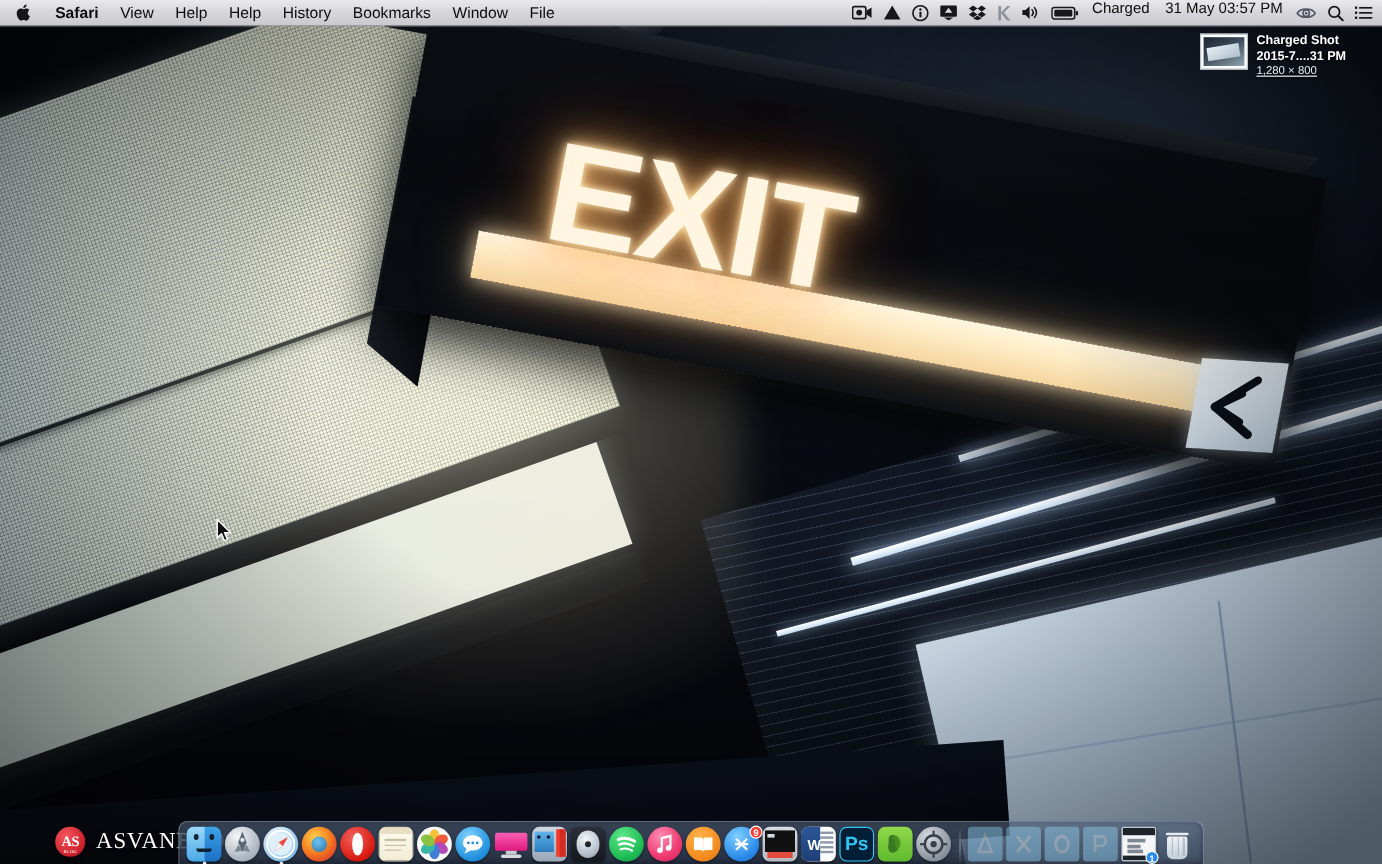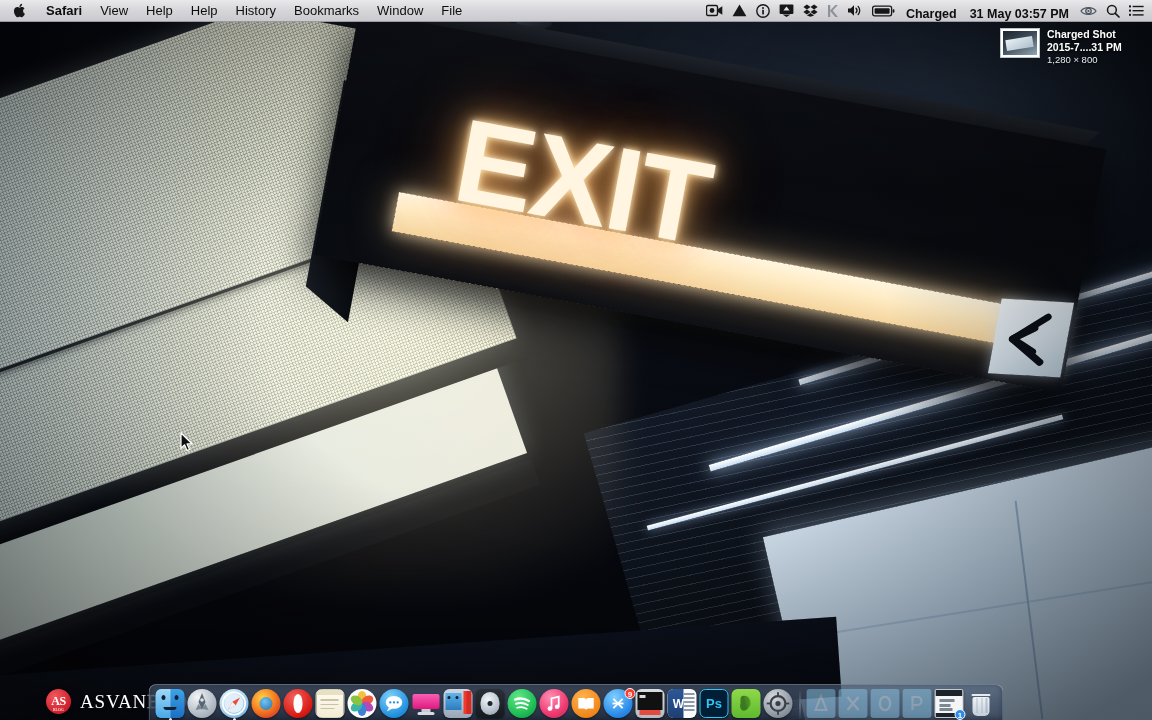--- a/index.html
+++ b/index.html
@@ -132,22 +132,22 @@
     pointer-events:none; }
   .grade { inset:0; background:linear-gradient(180deg, rgba(30,60,90,.10), rgba(10,20,40,.18));
     mix-blend-mode:overlay; pointer-events:none; }
 
   
   #menubar { position:absolute; top:0; left:0; right:0; height:22px;
     background:linear-gradient(180deg,#e9e9ec 0%, #d6d6da 50%, #c9c9cf 100%);
     border-bottom:1px solid #9a9aa0;
     display:flex; align-items:center; font-size:13px; color:#0d0d0d; z-index:40; }
   #menubar .left { display:flex; align-items:center; height:100%; }
-  #menubar .right { margin-left:auto; display:flex; align-items:flex-end; height:100%;
-    padding-right:8px; gap:9px;font-weight:bold; }
+  #menubar .right { margin-left:auto; display:flex; align-items:flex-start; height:100%;
+    padding-right:8px; gap:9px; }
   .mb-item { padding:0 9px; height:100%; display:flex; align-items:center;
     font-size:13px; white-space:nowrap; }
   .mb-item.bold { font-weight:700; }
   .mb-apple { padding:0 11px 0 13px; display:flex; align-items:center; height:100%; }
   .mb-icon { display:flex; align-items:center; justify-content:center;
     height:100%; color:#17171a; }
   .mb-clock { font-size:12.5px; padding:0 2px; white-space:nowrap; }
 
   
   #desktop-file { position:absolute; right:6px; top:28px; width:146px;
@@ -157,21 +157,21 @@
   #desktop-file .thumb-inner { width:100%; height:100%;
     background:linear-gradient(150deg,#1b2430 0%, #3d4a57 45%, #93a7b4 100%);
     position:relative; overflow:hidden; }
   #desktop-file .thumb-inner::after { content:""; position:absolute;
     left:8%; top:28%; width:78%; height:46%; transform:rotate(-9deg);
     background:linear-gradient(160deg,#e8f0f4,#aebfcb); }
   #desktop-file .meta { flex:1; min-width:0; }
   .df-title { font-size:10.5px; font-weight:700; color:#fff; line-height:12.5px;
     text-shadow:0 1px 2px rgba(0,0,0,.9); }
   .df-size { font-size:9.5px; color:#e6edf3; line-height:12px; margin-top:1px;
-    text-shadow:0 1px 2px rgba(0,0,0,.9); }
+    text-shadow:0 1px 2px rgba(0,0,0,.9);text-decoration:underline; }
 
   
   #cursor { position:absolute; left:180px; top:432px; z-index:30; }
 
   
   #watermark { position:absolute; left:46px; bottom:6px; display:flex;
     align-items:center; gap:9px; z-index:25;font-family:Liberation Serif, serif; }
   .wm-badge { width:25px; height:25px; border-radius:50%;
     background:radial-gradient(circle at 35% 30%, #f4565c, #cc1f2c 70%, #9c1420);
     display:flex; align-items:center; justify-content:center;
@@ -573,21 +573,21 @@
         <div style="position:absolute;right:6%;top:14%;width:38%;height:2px;background:#8f9aa8;"></div>
         <div style="position:absolute;right:6%;top:28%;width:38%;height:2px;background:#8f9aa8;"></div>
         <div style="position:absolute;right:6%;top:42%;width:38%;height:2px;background:#8f9aa8;"></div>
         <div style="position:absolute;right:6%;top:56%;width:38%;height:2px;background:#8f9aa8;"></div>
         <div style="position:absolute;right:6%;top:70%;width:38%;height:2px;background:#8f9aa8;"></div>
       </div>
     </div>
 
     <div class="dock-item">
       <div class="icon" style="background:#001e36;border:1.5px solid #31c5f4;">
-        <div class="ic-label" style="color:#31c5f4;font-size:13px;">Ps</div>
+        <div class="ic-label" style="color:#31c5f4;font-size:16px;">Ps</div>
       </div>
     </div>
 
     <div class="dock-item">
       <div class="icon" style="background:linear-gradient(180deg,#8fd94a,#5fb92e);">
         <svg width="29" height="29" viewBox="0 0 29 29" style="position:absolute;inset:0;">
           <path d="M9 10 q0-3 3.2-3.2 q3-.2 4 2 q1.6 3.4 1.4 7 q-.2 4-3.4 5.4 q-3.4 1.4-5-1.4 q-1.4-2.6-.2-5.4 Z" fill="#2f6b1d" opacity=".85"></path>
           <path d="M12.5 7.8 q2.4-1.4 4.6.6 q2.4 2.2 2 6 q-.4 3.6-3.4 4.6" fill="#49901f" opacity=".8"></path>
         </svg>
       </div>

